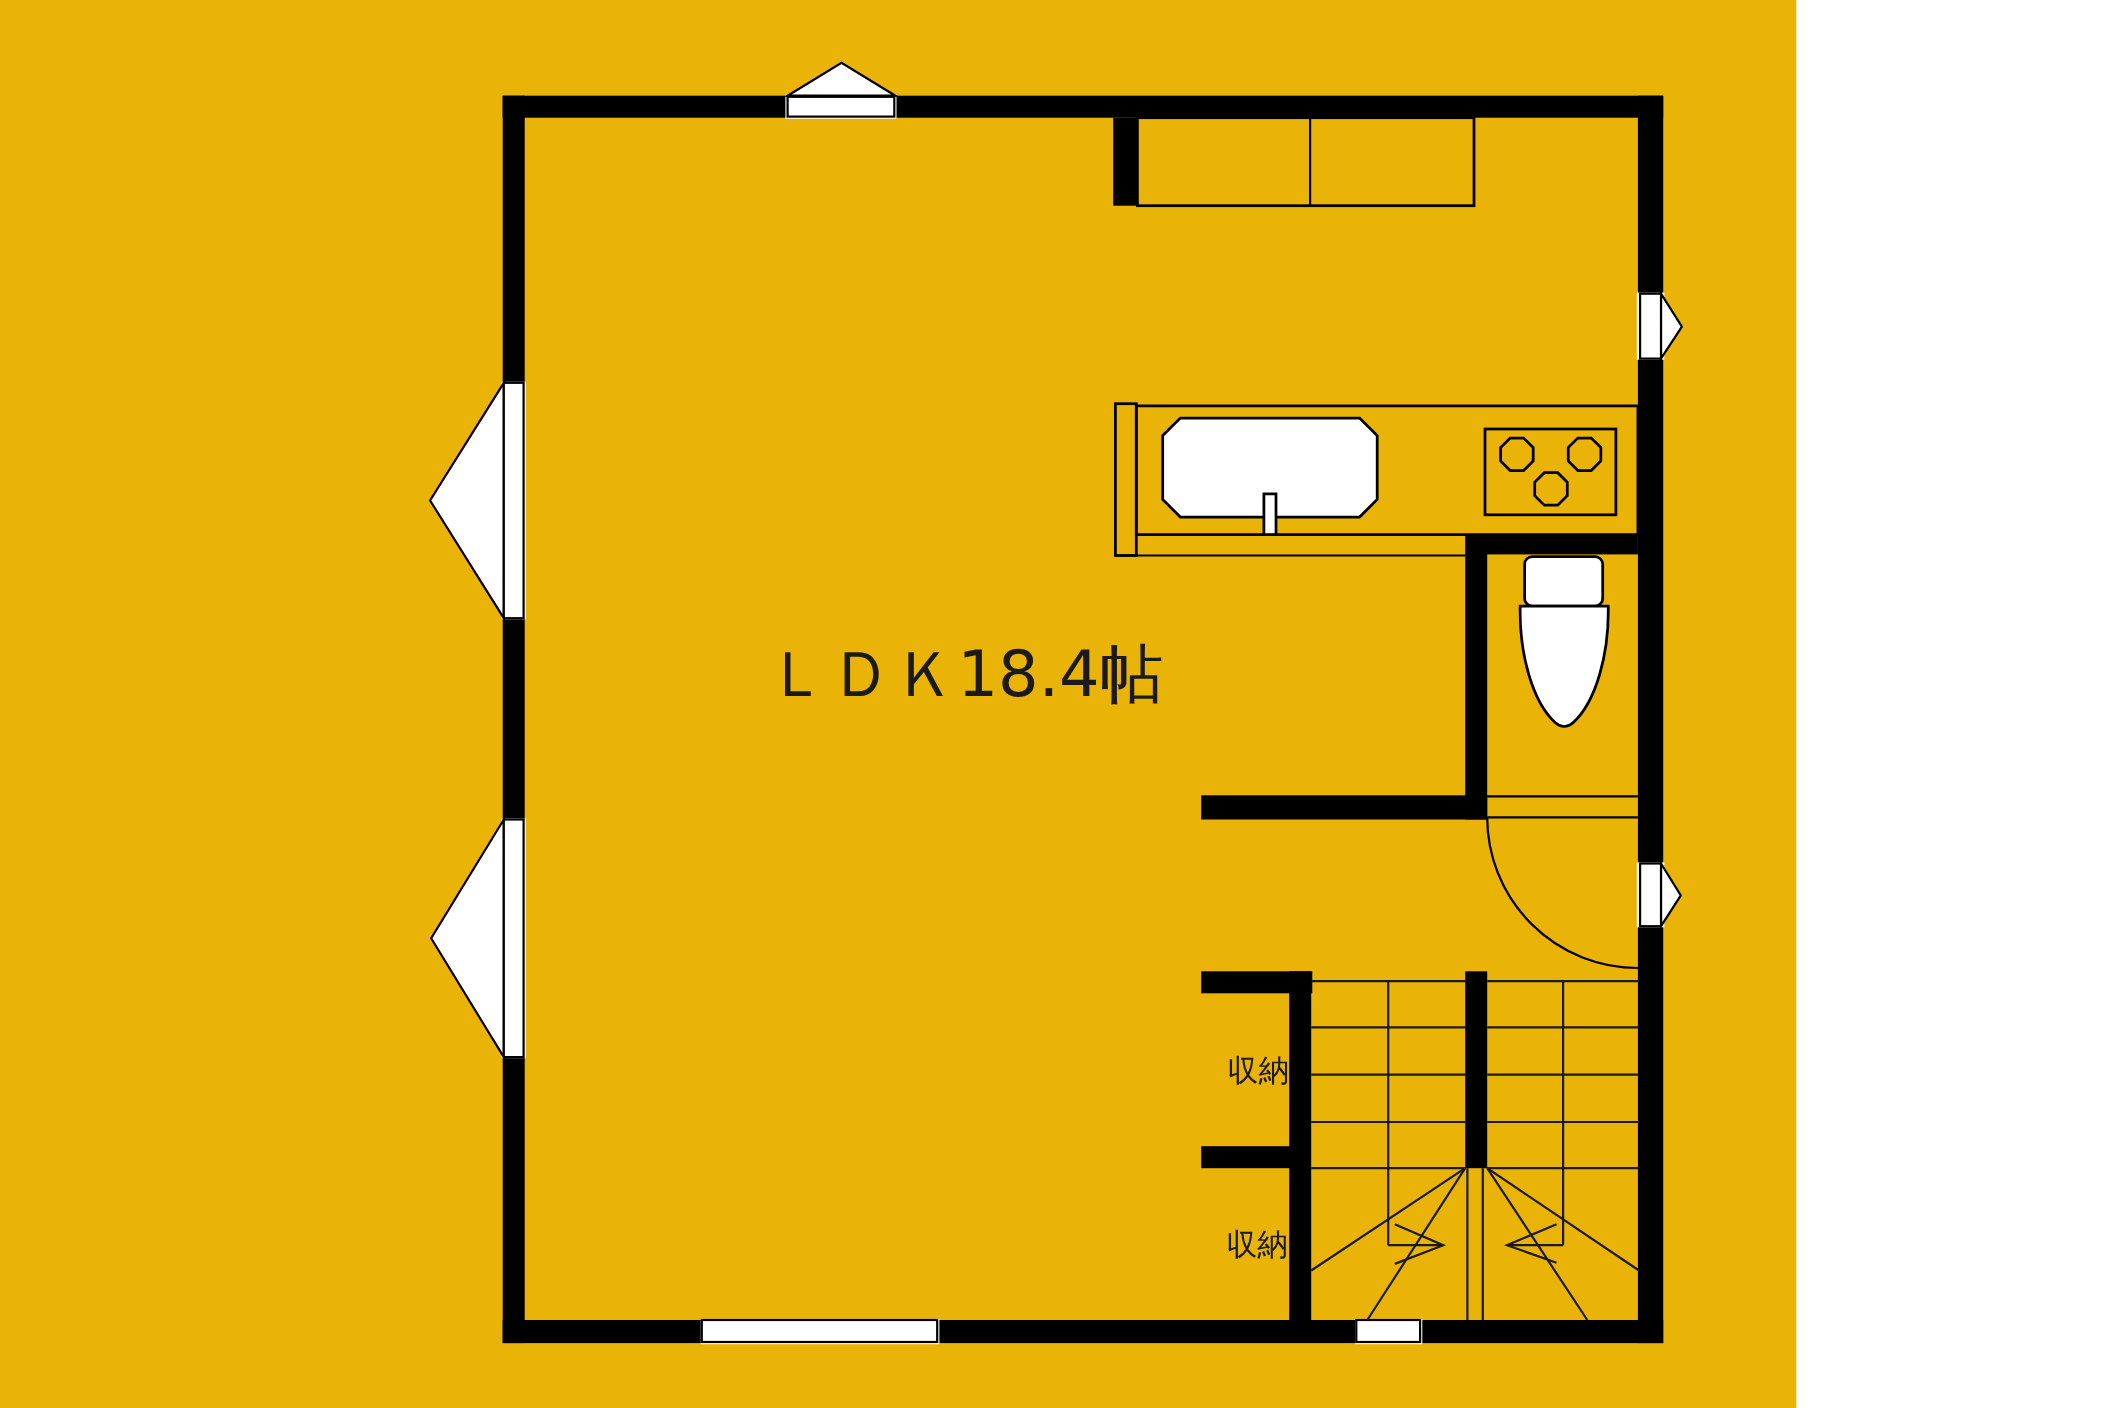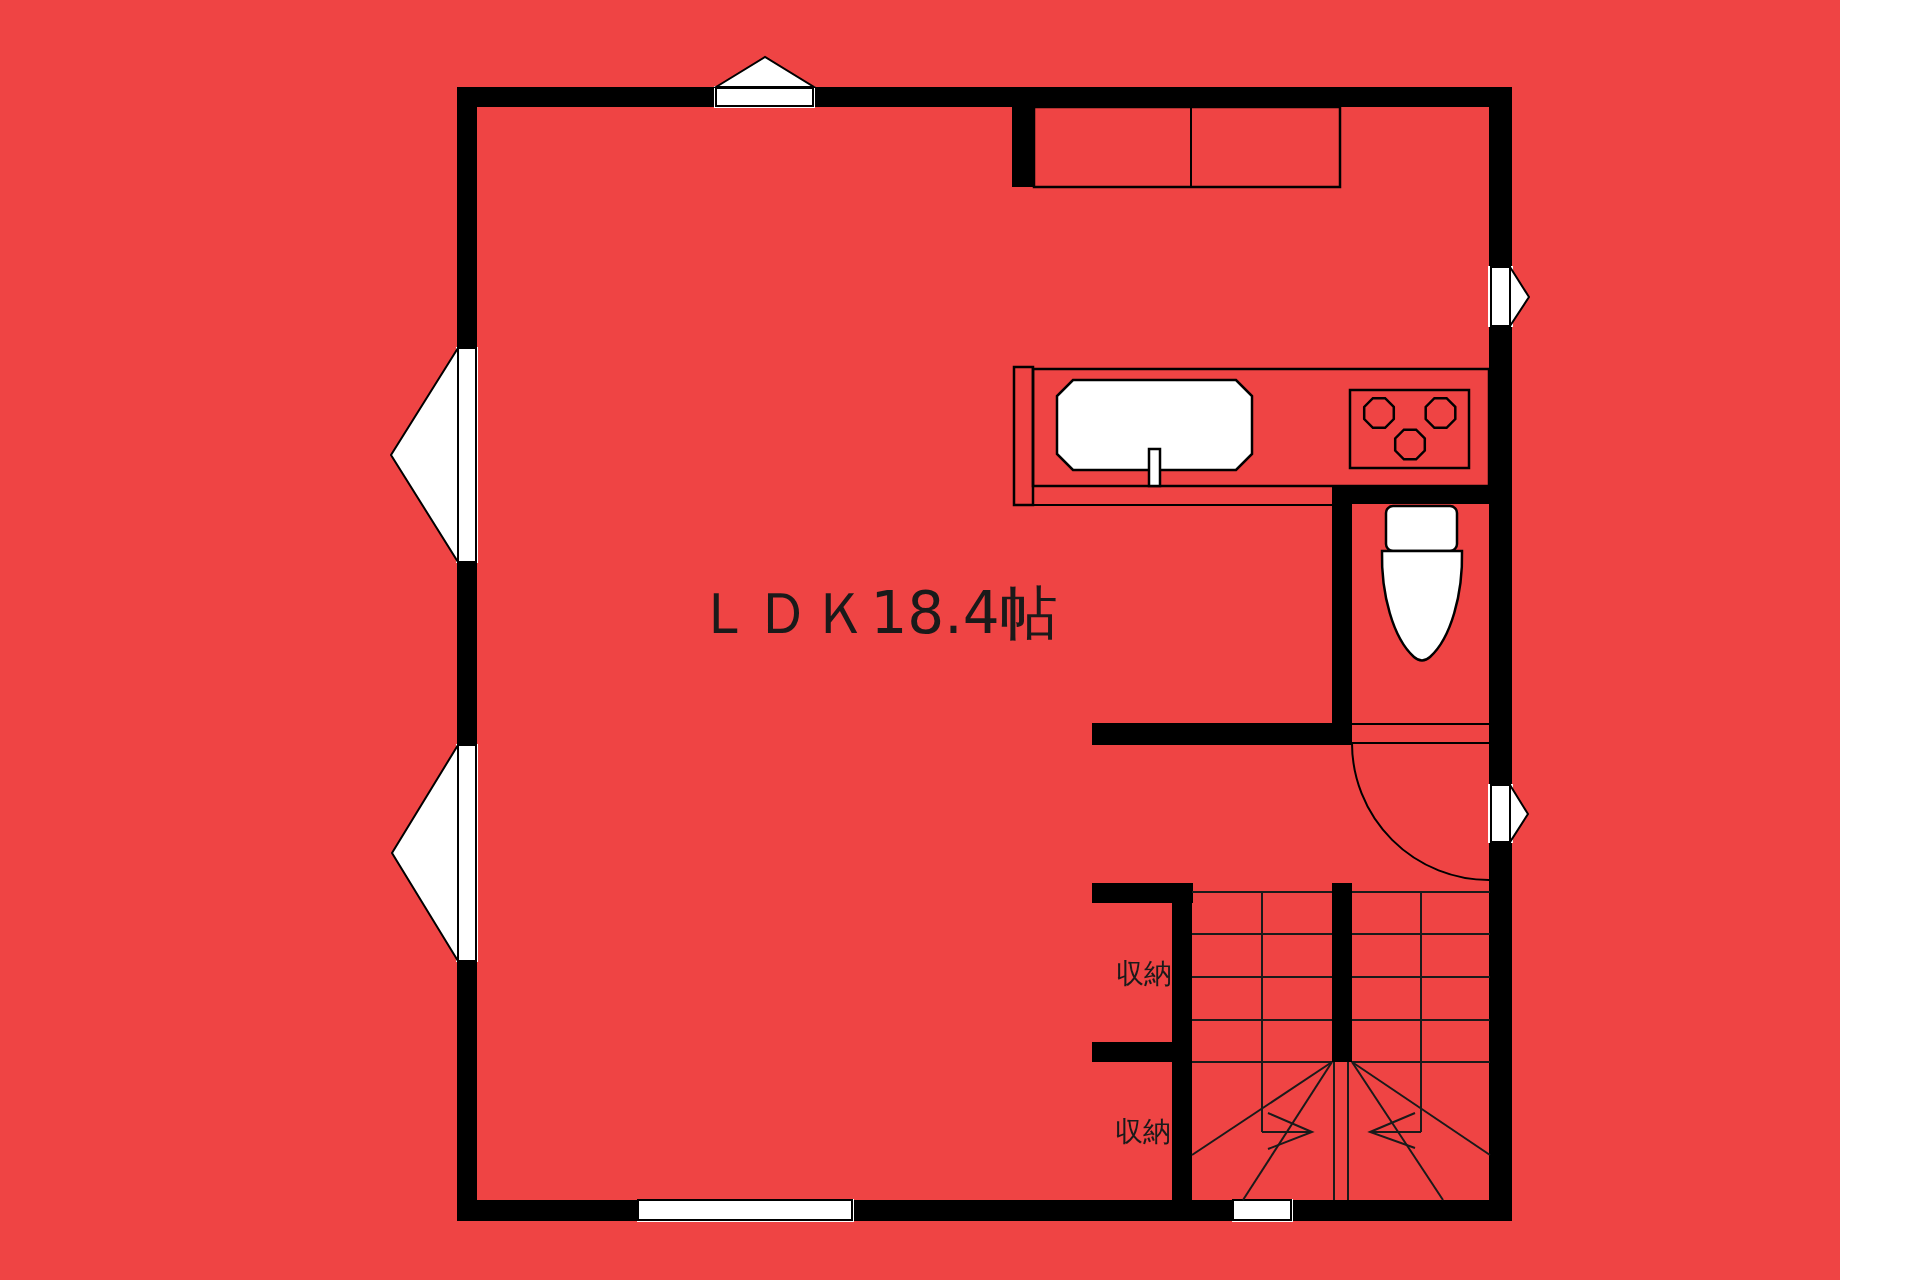--- a/index.html
+++ b/index.html
@@ -2,23 +2,23 @@
 <html><head>
 <meta charset="utf-8">
 <style>
   html, body {
     margin: 0;
     padding: 0;
     background: #ffffff;
   }
   #stage {
     position: relative;
-    width: 1840px;
+    width: 1633px;
     height: 1280px;
-    background: #ef4444;
+    background: #eab308;
     overflow: hidden;
     font-family: "DejaVu Sans", "Liberation Sans", sans-serif;
   }
   #floorplan-svg {
     position: absolute;
     left: 0;
     top: 0;
   }
   .wall { fill: #000000; }
   .gap  { fill: #ffffff; }

